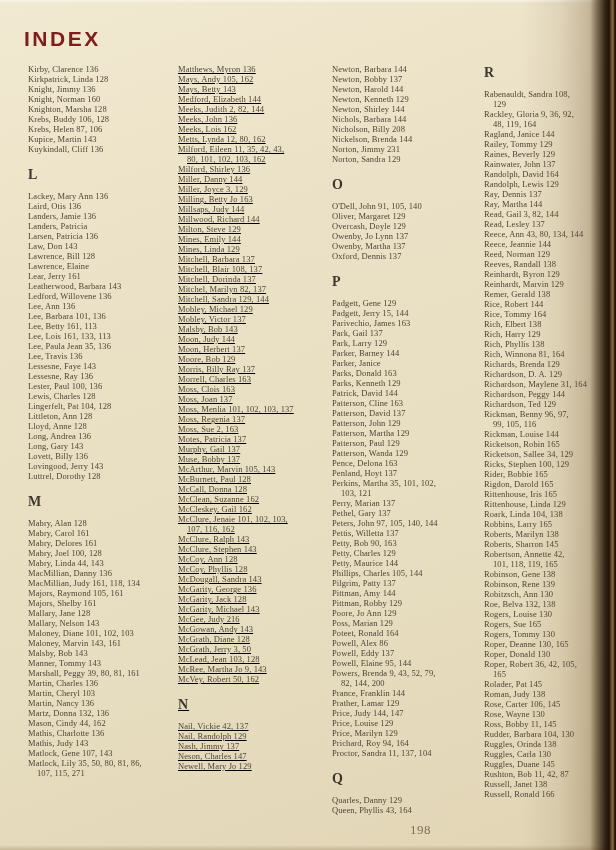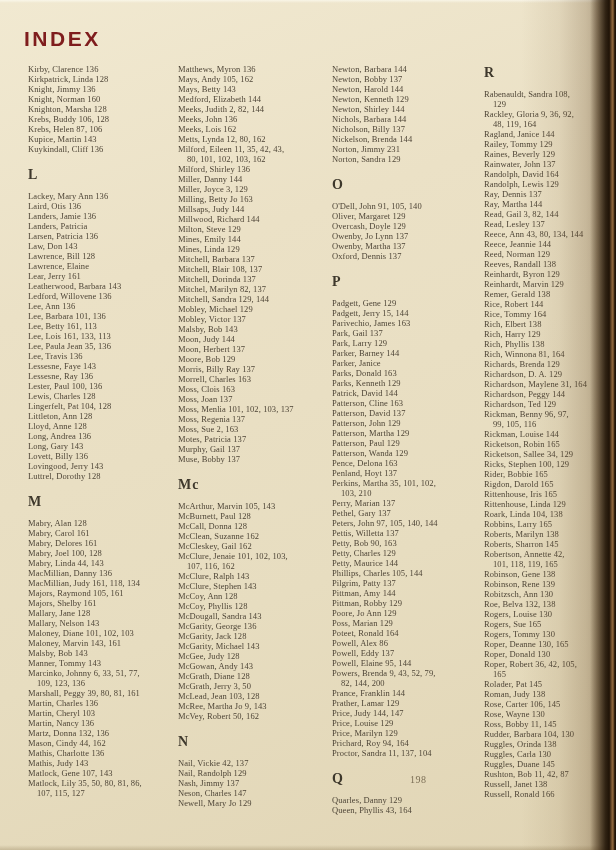--- a/index.html
+++ b/index.html
@@ -20,36 +20,36 @@
     background:linear-gradient(to top, rgba(120,100,60,0.28), rgba(120,100,60,0));
   }
   .title {
     position:absolute; top:27px; left:24px; right:0; text-align:left;
     font-family:"Liberation Sans", sans-serif; font-weight:700;
     font-size:21px; letter-spacing:2.5px; color:#7f1d1d;
   }
   .cols { position:absolute; left:28px; top:64px; display:flex; }
   .col { flex:none; }
   .col:nth-child(1){ width:146px; margin-right:4px; }
-  .col:nth-child(2){ width:150px; margin-right:4px; }
+  .col:nth-child(2){ width:150px; margin-right:4px;text-decoration:underline; }
   .col:nth-child(3){ width:148px; margin-right:4px; }
   .col:nth-child(4){ width:150px; }
   .entry {
     font-size:8.5px; line-height:10px; color:#4e4537;
     padding-left:9px; text-indent:-9px; white-space:pre-line;
     letter-spacing:0.1px;
   }
   .sec {
     font-weight:700; font-size:14px; line-height:14px; color:#3e382c;
     margin:14px 0 9px 0; letter-spacing:1px;
   }
   .sec:first-child { margin-top:2px; }
   .pagenum {
-    position:absolute; left:410px; top:774px;
-    font-size:10px; color:#7d7057; letter-spacing:0.5px;
+    position:absolute; left:410px; top:822px;
+    font-size:13px; color:#7d7057; letter-spacing:0.5px;
   }
   .fade-right {
     position:absolute; top:0; bottom:0; right:0; width:95px; pointer-events:none;
     background:linear-gradient(to right, rgba(115,85,45,0) 0%, rgba(115,85,45,0.10) 40%,
       rgba(100,70,35,0.26) 68%, rgba(82,56,26,0.42) 88%, rgba(72,48,22,0.5) 100%);
   }
   .gutter {
     position:absolute; top:0; bottom:0; right:0; width:26px; pointer-events:none;
     background:linear-gradient(to right, rgba(50,32,14,0) 0%, rgba(58,38,16,0.5) 30%,
       rgba(35,22,8,0.9) 60%, #1f1307 74%, #7b5835 84%, #91693f 88%, #2a1a0b 95%, #17110a 100%);
@@ -114,33 +114,31 @@
       <div class="entry">MacMillian, Danny 136</div>
       <div class="entry">MacMillian, Judy 161, 118, 134</div>
       <div class="entry">Majors, Raymond 105, 161</div>
       <div class="entry">Majors, Shelby 161</div>
       <div class="entry">Mallary, Jane 128</div>
       <div class="entry">Mallary, Nelson 143</div>
       <div class="entry">Maloney, Diane 101, 102, 103</div>
       <div class="entry">Maloney, Marvin 143, 161</div>
       <div class="entry">Malsby, Bob 143</div>
       <div class="entry">Manner, Tommy 143</div>
-      <div class="entry">Marcinko, Johnny 6, 33, 51, 77,
-109, 123, 136</div>
       <div class="entry">Marshall, Peggy 39, 80, 81, 161</div>
       <div class="entry">Martin, Charles 136</div>
       <div class="entry">Martin, Cheryl 103</div>
       <div class="entry">Martin, Nancy 136</div>
       <div class="entry">Martz, Donna 132, 136</div>
       <div class="entry">Mason, Cindy 44, 162</div>
       <div class="entry">Mathis, Charlotte 136</div>
       <div class="entry">Mathis, Judy 143</div>
       <div class="entry">Matlock, Gene 107, 143</div>
       <div class="entry">Matlock, Lily 35, 50, 80, 81, 86,
-107, 115, 127</div>
+107, 115, 271</div>
     </div>
     <div class="col">
       <div class="entry">Matthews, Myron 136</div>
       <div class="entry">Mays, Andy 105, 162</div>
       <div class="entry">Mays, Betty 143</div>
       <div class="entry">Medford, Elizabeth 144</div>
       <div class="entry">Meeks, Judith 2, 82, 144</div>
       <div class="entry">Meeks, John 136</div>
       <div class="entry">Meeks, Lois 162</div>
       <div class="entry">Metts, Lynda 12, 80, 162</div>
@@ -169,58 +167,57 @@
       <div class="entry">Morris, Billy Ray 137</div>
       <div class="entry">Morrell, Charles 163</div>
       <div class="entry">Moss, Clois 163</div>
       <div class="entry">Moss, Joan 137</div>
       <div class="entry">Moss, Menlia 101, 102, 103, 137</div>
       <div class="entry">Moss, Regenia 137</div>
       <div class="entry">Moss, Sue 2, 163</div>
       <div class="entry">Motes, Patricia 137</div>
       <div class="entry">Murphy, Gail 137</div>
       <div class="entry">Muse, Bobby 137</div>
-      <div class="sec">Mc</div>
       <div class="entry">McArthur, Marvin 105, 143</div>
       <div class="entry">McBurnett, Paul 128</div>
       <div class="entry">McCall, Donna 128</div>
       <div class="entry">McClean, Suzanne 162</div>
       <div class="entry">McCleskey, Gail 162</div>
       <div class="entry">McClure, Jenaie 101, 102, 103,
 107, 116, 162</div>
       <div class="entry">McClure, Ralph 143</div>
       <div class="entry">McClure, Stephen 143</div>
       <div class="entry">McCoy, Ann 128</div>
       <div class="entry">McCoy, Phyllis 128</div>
       <div class="entry">McDougall, Sandra 143</div>
       <div class="entry">McGarity, George 136</div>
       <div class="entry">McGarity, Jack 128</div>
       <div class="entry">McGarity, Michael 143</div>
-      <div class="entry">McGee, Judy 128</div>
+      <div class="entry">McGee, Judy 216</div>
       <div class="entry">McGowan, Andy 143</div>
       <div class="entry">McGrath, Diane 128</div>
       <div class="entry">McGrath, Jerry 3, 50</div>
       <div class="entry">McLead, Jean 103, 128</div>
       <div class="entry">McRee, Martha Jo 9, 143</div>
       <div class="entry">McVey, Robert 50, 162</div>
       <div class="sec">N</div>
       <div class="entry">Nail, Vickie 42, 137</div>
       <div class="entry">Nail, Randolph 129</div>
       <div class="entry">Nash, Jimmy 137</div>
       <div class="entry">Neson, Charles 147</div>
       <div class="entry">Newell, Mary Jo 129</div>
     </div>
     <div class="col">
       <div class="entry">Newton, Barbara 144</div>
       <div class="entry">Newton, Bobby 137</div>
       <div class="entry">Newton, Harold 144</div>
       <div class="entry">Newton, Kenneth 129</div>
       <div class="entry">Newton, Shirley 144</div>
       <div class="entry">Nichols, Barbara 144</div>
-      <div class="entry">Nicholson, Billy 137</div>
+      <div class="entry">Nicholson, Billy 208</div>
       <div class="entry">Nickelson, Brenda 144</div>
       <div class="entry">Norton, Jimmy 231</div>
       <div class="entry">Norton, Sandra 129</div>
       <div class="sec">O</div>
       <div class="entry">O'Dell, John 91, 105, 140</div>
       <div class="entry">Oliver, Margaret 129</div>
       <div class="entry">Overcash, Doyle 129</div>
       <div class="entry">Owenby, Jo Lynn 137</div>
       <div class="entry">Owenby, Martha 137</div>
       <div class="entry">Oxford, Dennis 137</div>
@@ -237,21 +234,21 @@
       <div class="entry">Patrick, David 144</div>
       <div class="entry">Patterson, Cline 163</div>
       <div class="entry">Patterson, David 137</div>
       <div class="entry">Patterson, John 129</div>
       <div class="entry">Patterson, Martha 129</div>
       <div class="entry">Patterson, Paul 129</div>
       <div class="entry">Patterson, Wanda 129</div>
       <div class="entry">Pence, Delona 163</div>
       <div class="entry">Penland, Hoyt 137</div>
       <div class="entry">Perkins, Martha 35, 101, 102,
-103, 210</div>
+103, 121</div>
       <div class="entry">Perry, Marian 137</div>
       <div class="entry">Pethel, Gary 137</div>
       <div class="entry">Peters, John 97, 105, 140, 144</div>
       <div class="entry">Pettis, Willetta 137</div>
       <div class="entry">Petty, Bob 90, 163</div>
       <div class="entry">Petty, Charles 129</div>
       <div class="entry">Petty, Maurice 144</div>
       <div class="entry">Phillips, Charles 105, 144</div>
       <div class="entry">Pilgrim, Patty 137</div>
       <div class="entry">Pittman, Amy 144</div>

